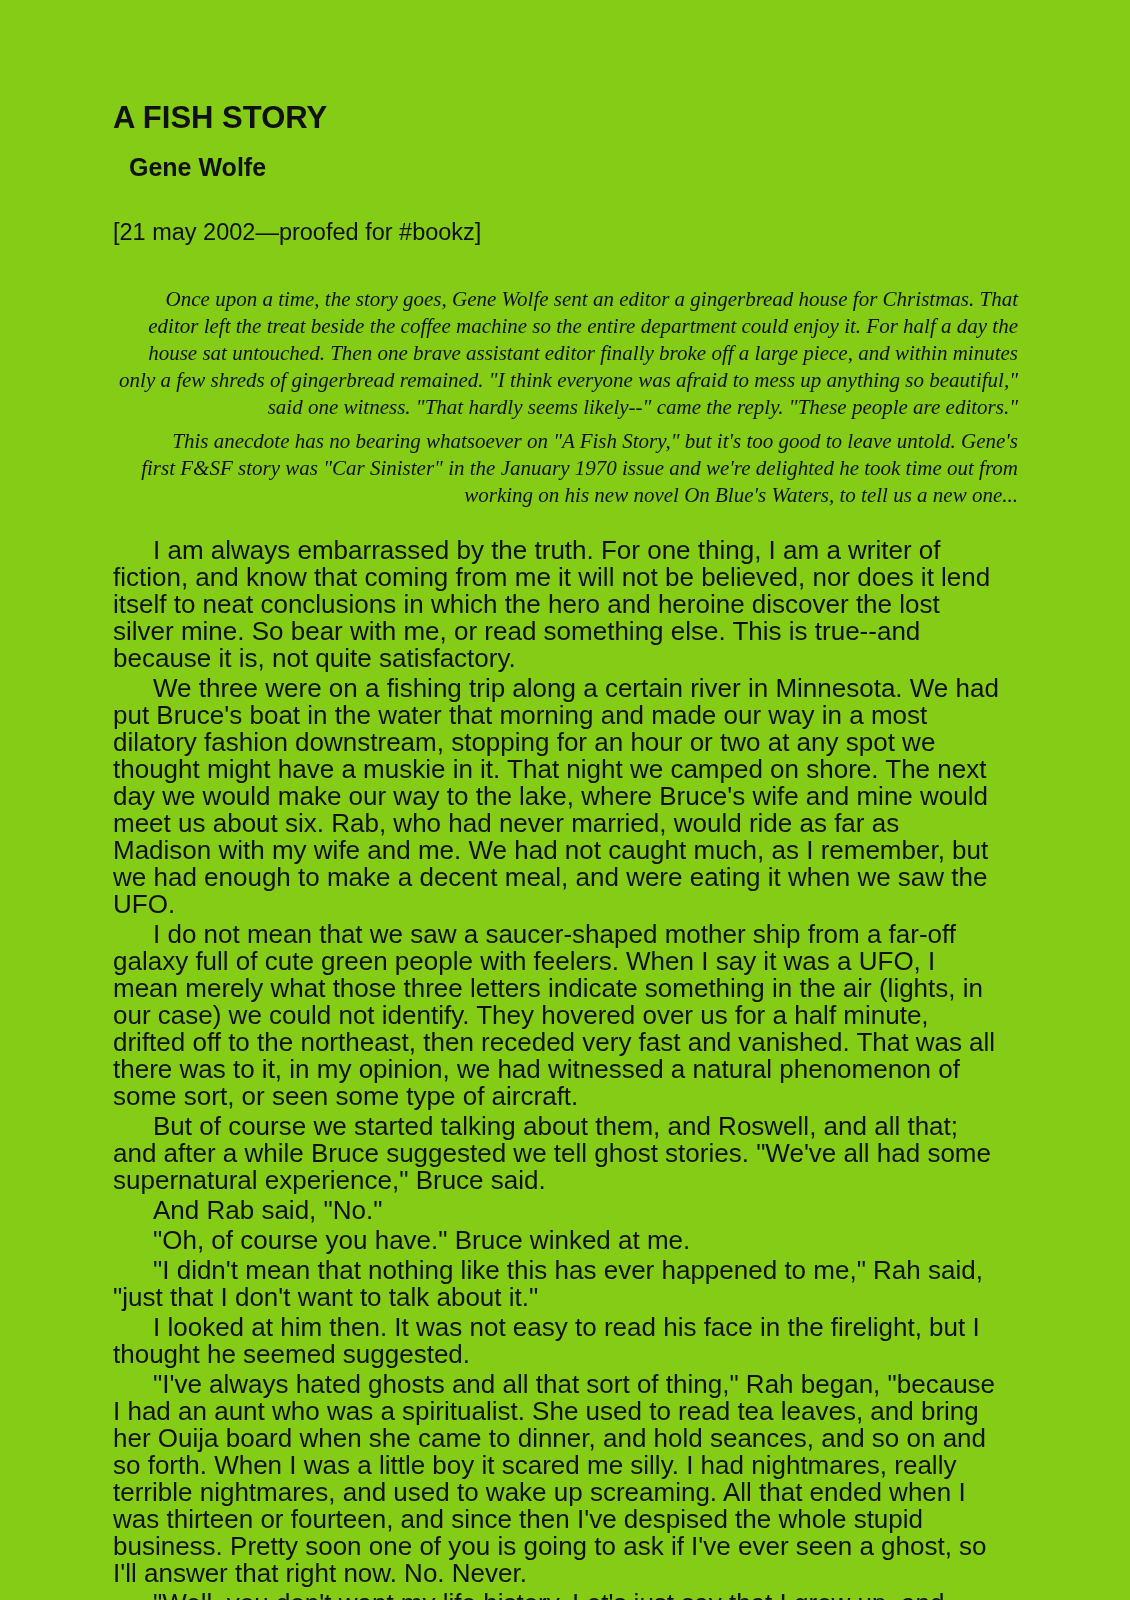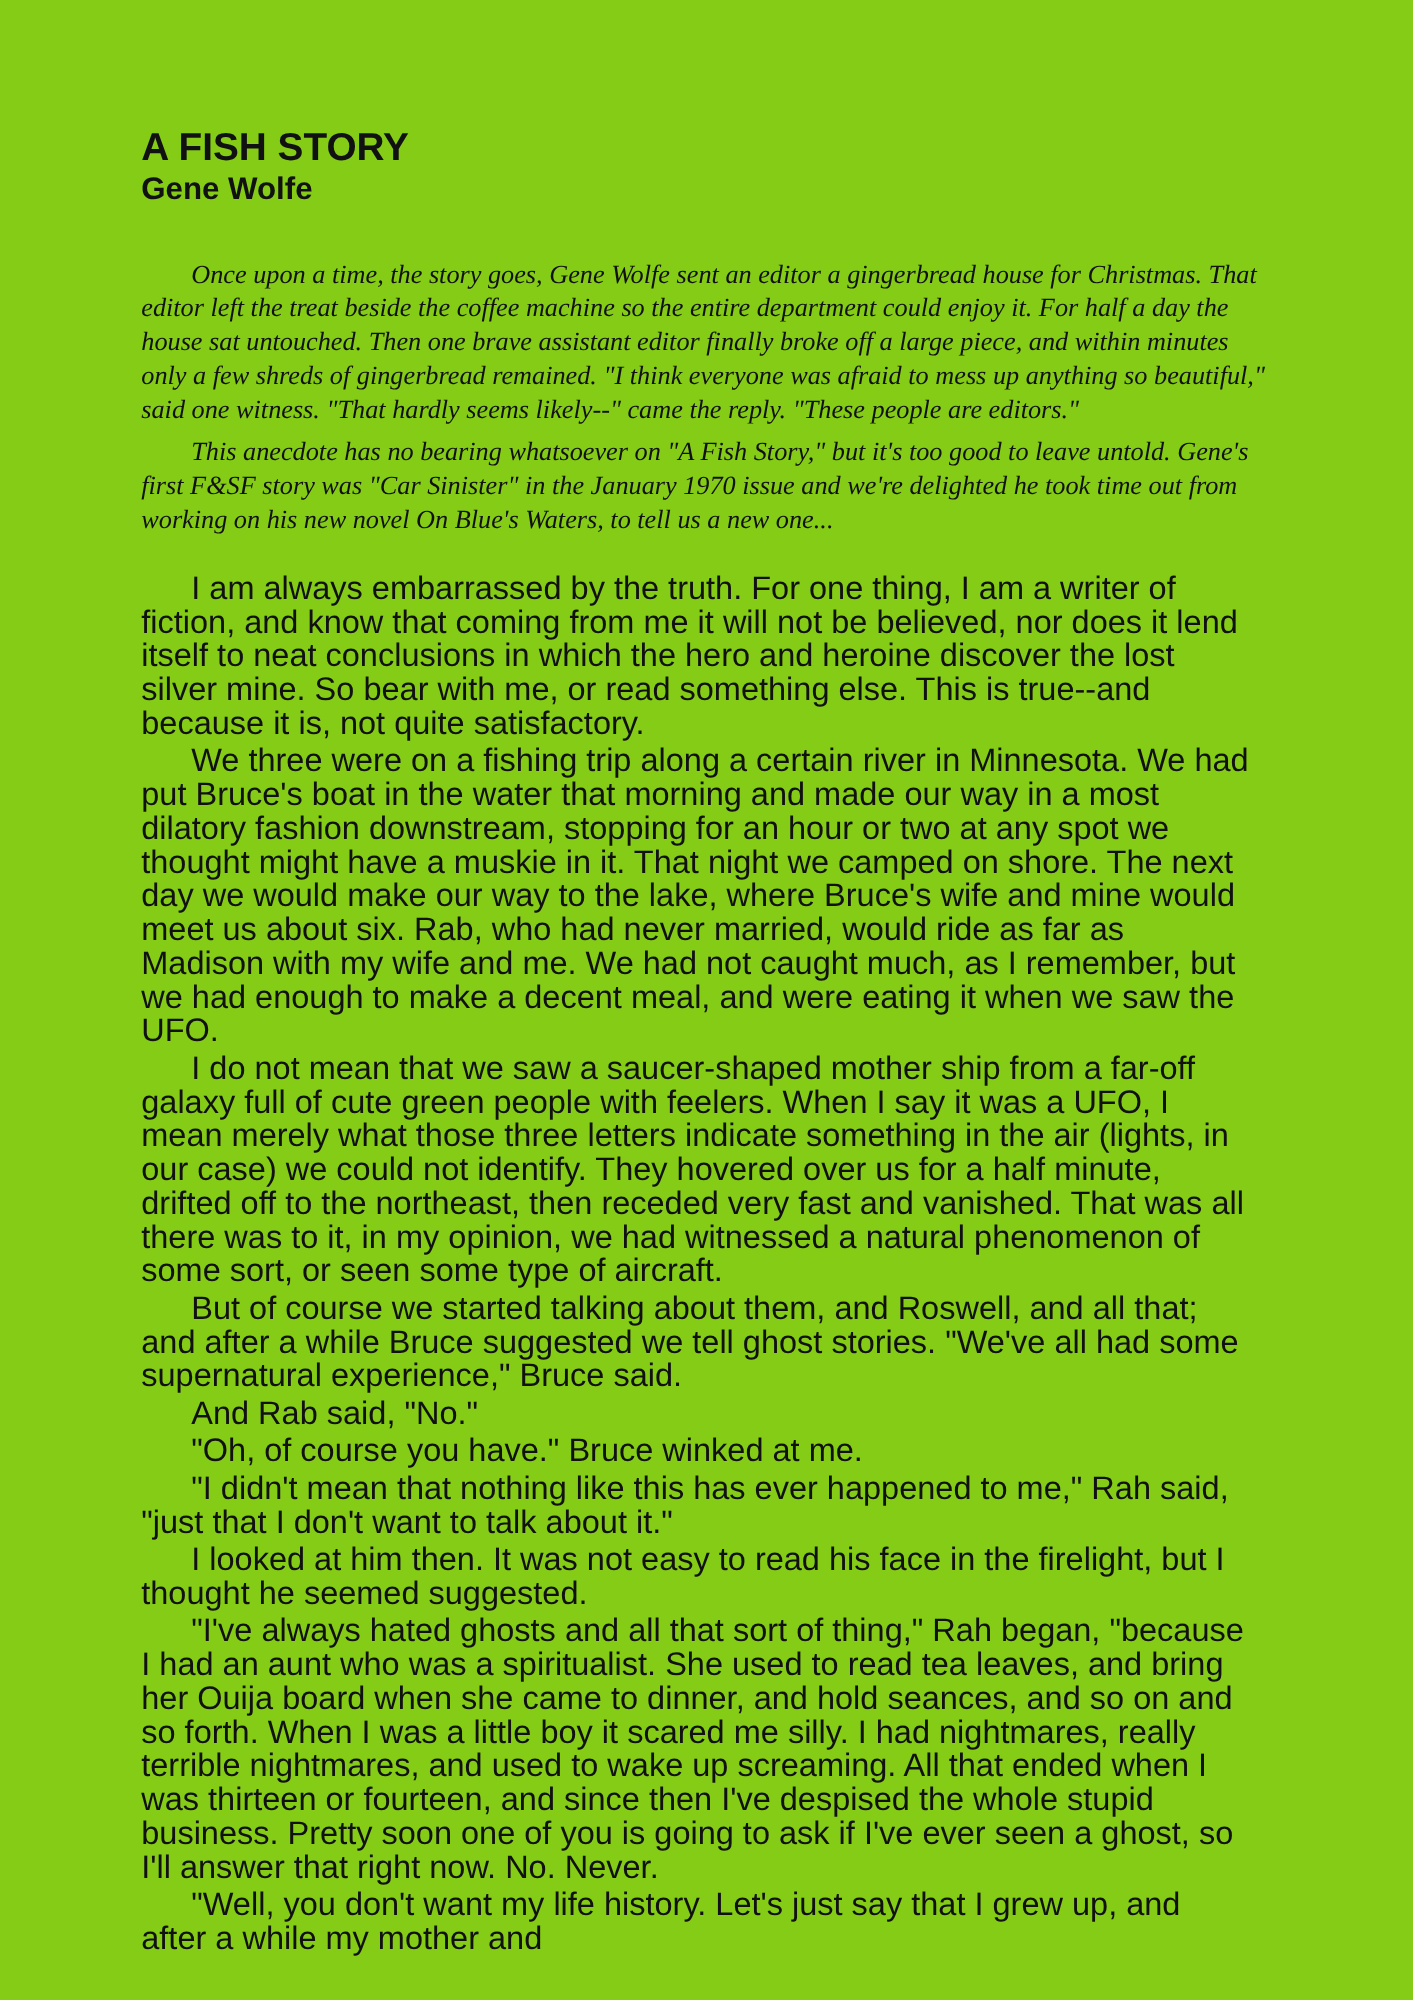--- a/index.html
+++ b/index.html
@@ -23,36 +23,37 @@
   .doc-title {
     margin: 0;
     font-family: "Liberation Sans", sans-serif;
     font-weight: bold;
     font-size: 31px;
     line-height: 36px;
     letter-spacing: 0px;
     color: #111111;
   }
   .doc-author {
-    margin: 0;
+    margin: 16px;
     font-family: "Liberation Sans", sans-serif;
     font-weight: bold;
     font-size: 25px;
     line-height: 30px;
     color: #111111;
   }
   .proof-note {
     margin: 36px 0 0 0;
     font-family: "Liberation Sans", sans-serif;
     font-size: 23.5px;
     line-height: 28px;
     color: #111111;
   }
   .intro {
     margin-top: 40px;
+    text-align: right;
   }
   .intro p {
     margin: 0 0 7px 0;
     font-family: "Liberation Serif", serif;
     font-style: italic;
     font-size: 21px;
     line-height: 27px;
     color: #111111;
     text-indent: 40px;
   }
@@ -69,20 +70,21 @@
   }
 </style>
 </head>
 <body>
 
 <div class="page">
 
   <h1 class="doc-title">A FISH STORY</h1>
   <h2 class="doc-author">Gene Wolfe</h2>
 
+  <p class="proof-note">[21 may 2002—proofed for #bookz]</p>
 
   <div class="intro">
     <p>Once upon a time, the story goes, Gene Wolfe sent an editor a gingerbread house for Christmas. That editor left the treat beside the coffee machine so the entire department could enjoy it. For half a day the house sat untouched. Then one brave assistant editor finally broke off a large piece, and within minutes only a few shreds of gingerbread remained. "I think everyone was afraid to mess up anything so beautiful," said one witness. "That hardly seems likely--" came the reply. "These people are editors."</p>
     <p>This anecdote has no bearing whatsoever on "A Fish Story," but it's too good to leave untold. Gene's first F&amp;SF story was "Car Sinister" in the January 1970 issue and we're delighted he took time out from working on his new novel On Blue's Waters, to tell us a new one...</p>
   </div>
 
   <div class="story">
     <p>I am always embarrassed by the truth. For one thing, I am a writer of fiction, and know that coming from me it will not be believed, nor does it lend itself to neat conclusions in which the hero and heroine discover the lost silver mine. So bear with me, or read something else. This is true--and because it is, not quite satisfactory.</p>
     <p>We three were on a fishing trip along a certain river in Minnesota. We had put Bruce's boat in the water that morning and made our way in a most dilatory fashion downstream, stopping for an hour or two at any spot we thought might have a muskie in it. That night we camped on shore. The next day we would make our way to the lake, where Bruce's wife and mine would meet us about six. Rab, who had never married, would ride as far as Madison with my wife and me. We had not caught much, as I remember, but we had enough to make a decent meal, and were eating it when we saw the UFO.</p>
     <p>I do not mean that we saw a saucer-shaped mother ship from a far-off galaxy full of cute green people with feelers. When I say it was a UFO, I mean merely what those three letters indicate something in the air (lights, in our case) we could not identify. They hovered over us for a half minute, drifted off to the northeast, then receded very fast and vanished. That was all there was to it, in my opinion, we had witnessed a natural phenomenon of some sort, or seen some type of aircraft.</p>

